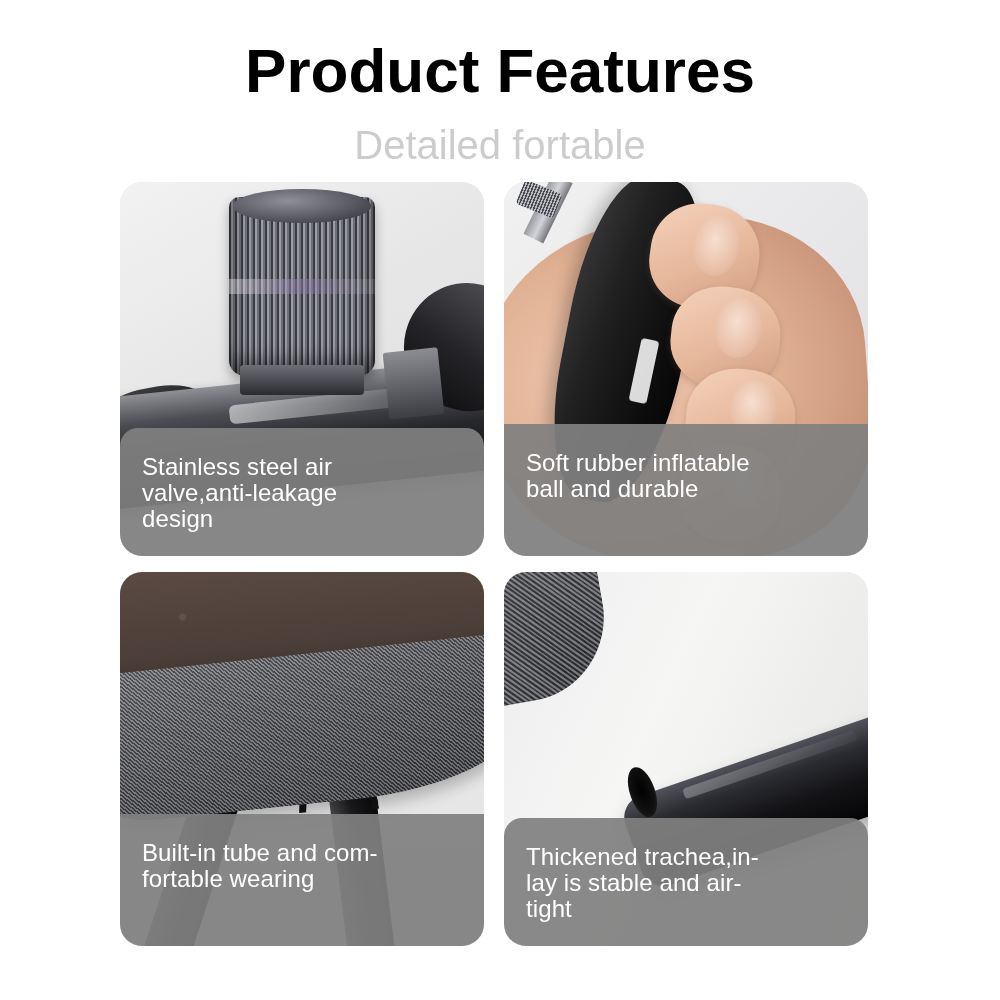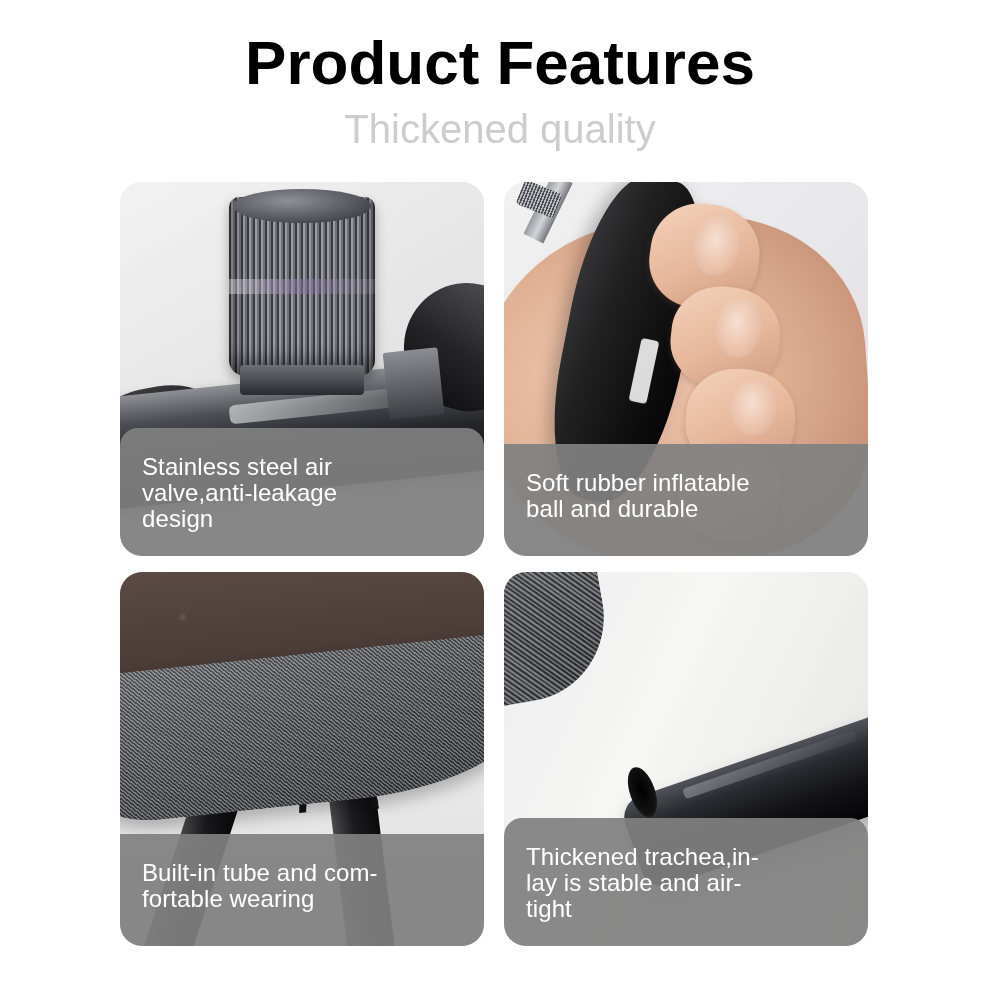--- a/index.html
+++ b/index.html
@@ -23,21 +23,21 @@
 
   
   .header {
     position: absolute;
     top: 0;
     left: 0;
     width: 1000px;
     text-align: center;
   }
   .page-title {
-    margin: 4px;
+    margin: 12px;
     padding-top: 26px;
     font-size: 62px;
     font-weight: bold;
     letter-spacing: 0px;
     color: #000000;
     line-height: 1.08;
     font-family: "Liberation Sans", sans-serif;
   }
   .page-subtitle {
     margin: 0;
@@ -85,21 +85,21 @@
     color: #ffffff;
     font-size: 24px;
     line-height: 26px;
     font-weight: normal;
     padding: 26px 22px 0 22px;
     box-sizing: border-box;
     white-space: pre-line;
     letter-spacing: 0.1px;
   }
   .cap-tall { height: 128px; border-radius: 18px; }
-  .cap-short { height: 112px; }
+  .cap-short { height: 132px; }
 
   
   .p1-bg {
     position: absolute; inset: 0;
     background:
       linear-gradient(150deg, #f2f2f3 0%, #e6e6e7 45%, #dcdcde 100%);
   }
   .p1-body {
     position: absolute;
     left: -8%; top: 52%;
@@ -326,21 +326,21 @@
     transform: rotate(-3deg);
   }
 </style>
 </head>
 <body>
 
 <div class="page">
 
   <div class="header">
     <h1 class="page-title">Product Features</h1>
-    <div class="page-subtitle">Thickened quality</div>
+    <div class="page-subtitle">Detailed fortable</div>
   </div>
 
   <div class="feature-grid">
 
     <div class="feature-card">
       <div class="card-photo">
         <div class="p1-bg"></div>
         <div class="p1-hoseL"></div>
         <div class="p1-body"></div>
         <div class="p1-body-hl"></div>

